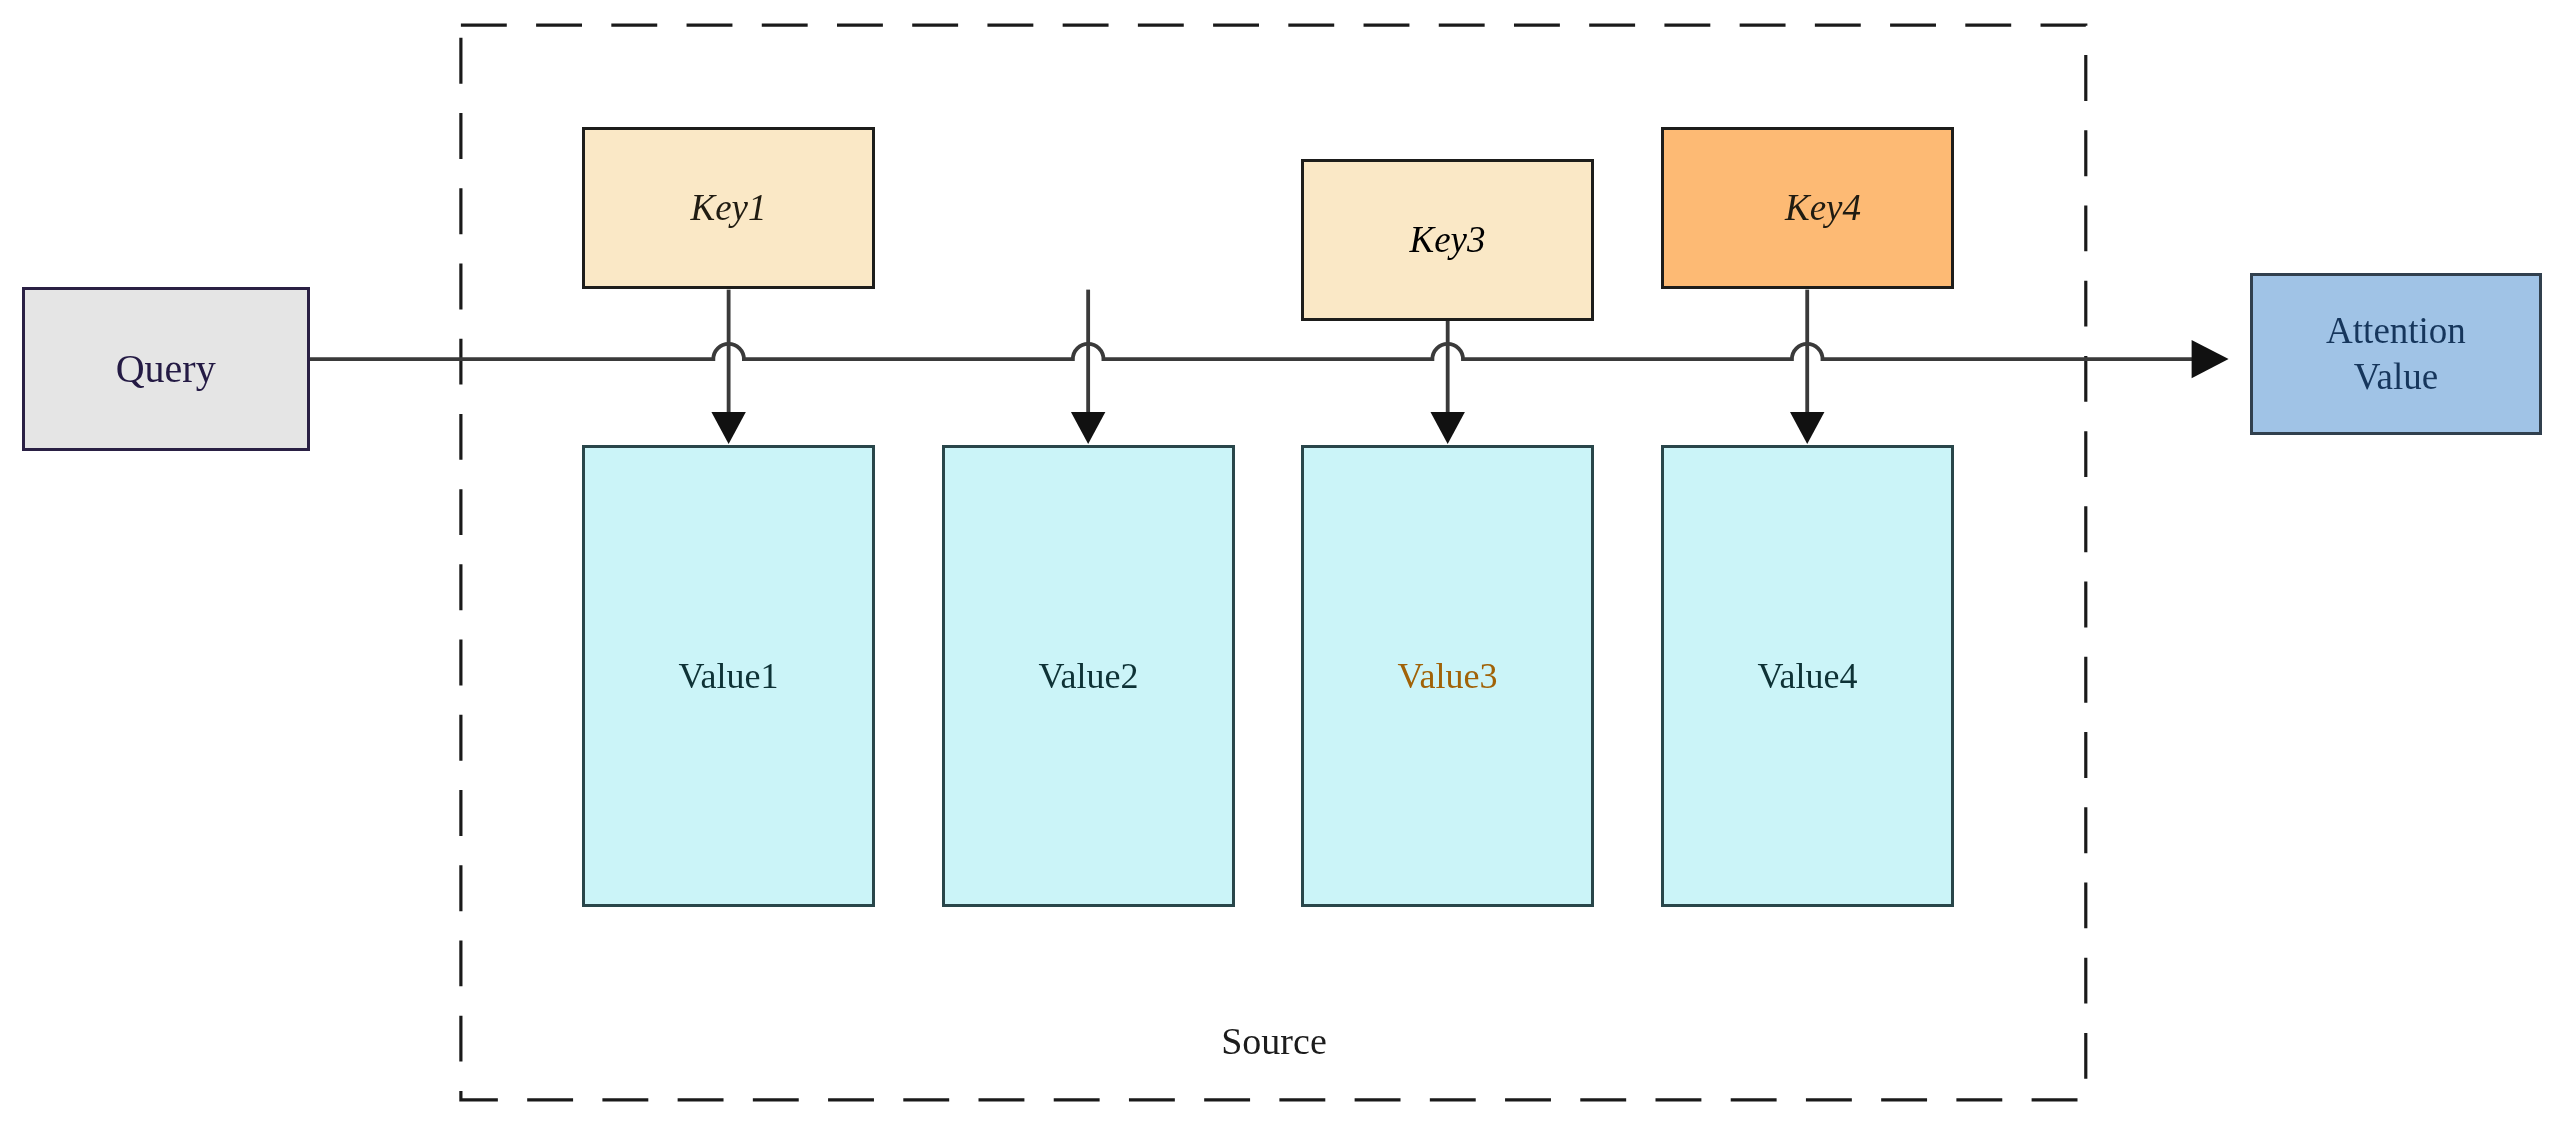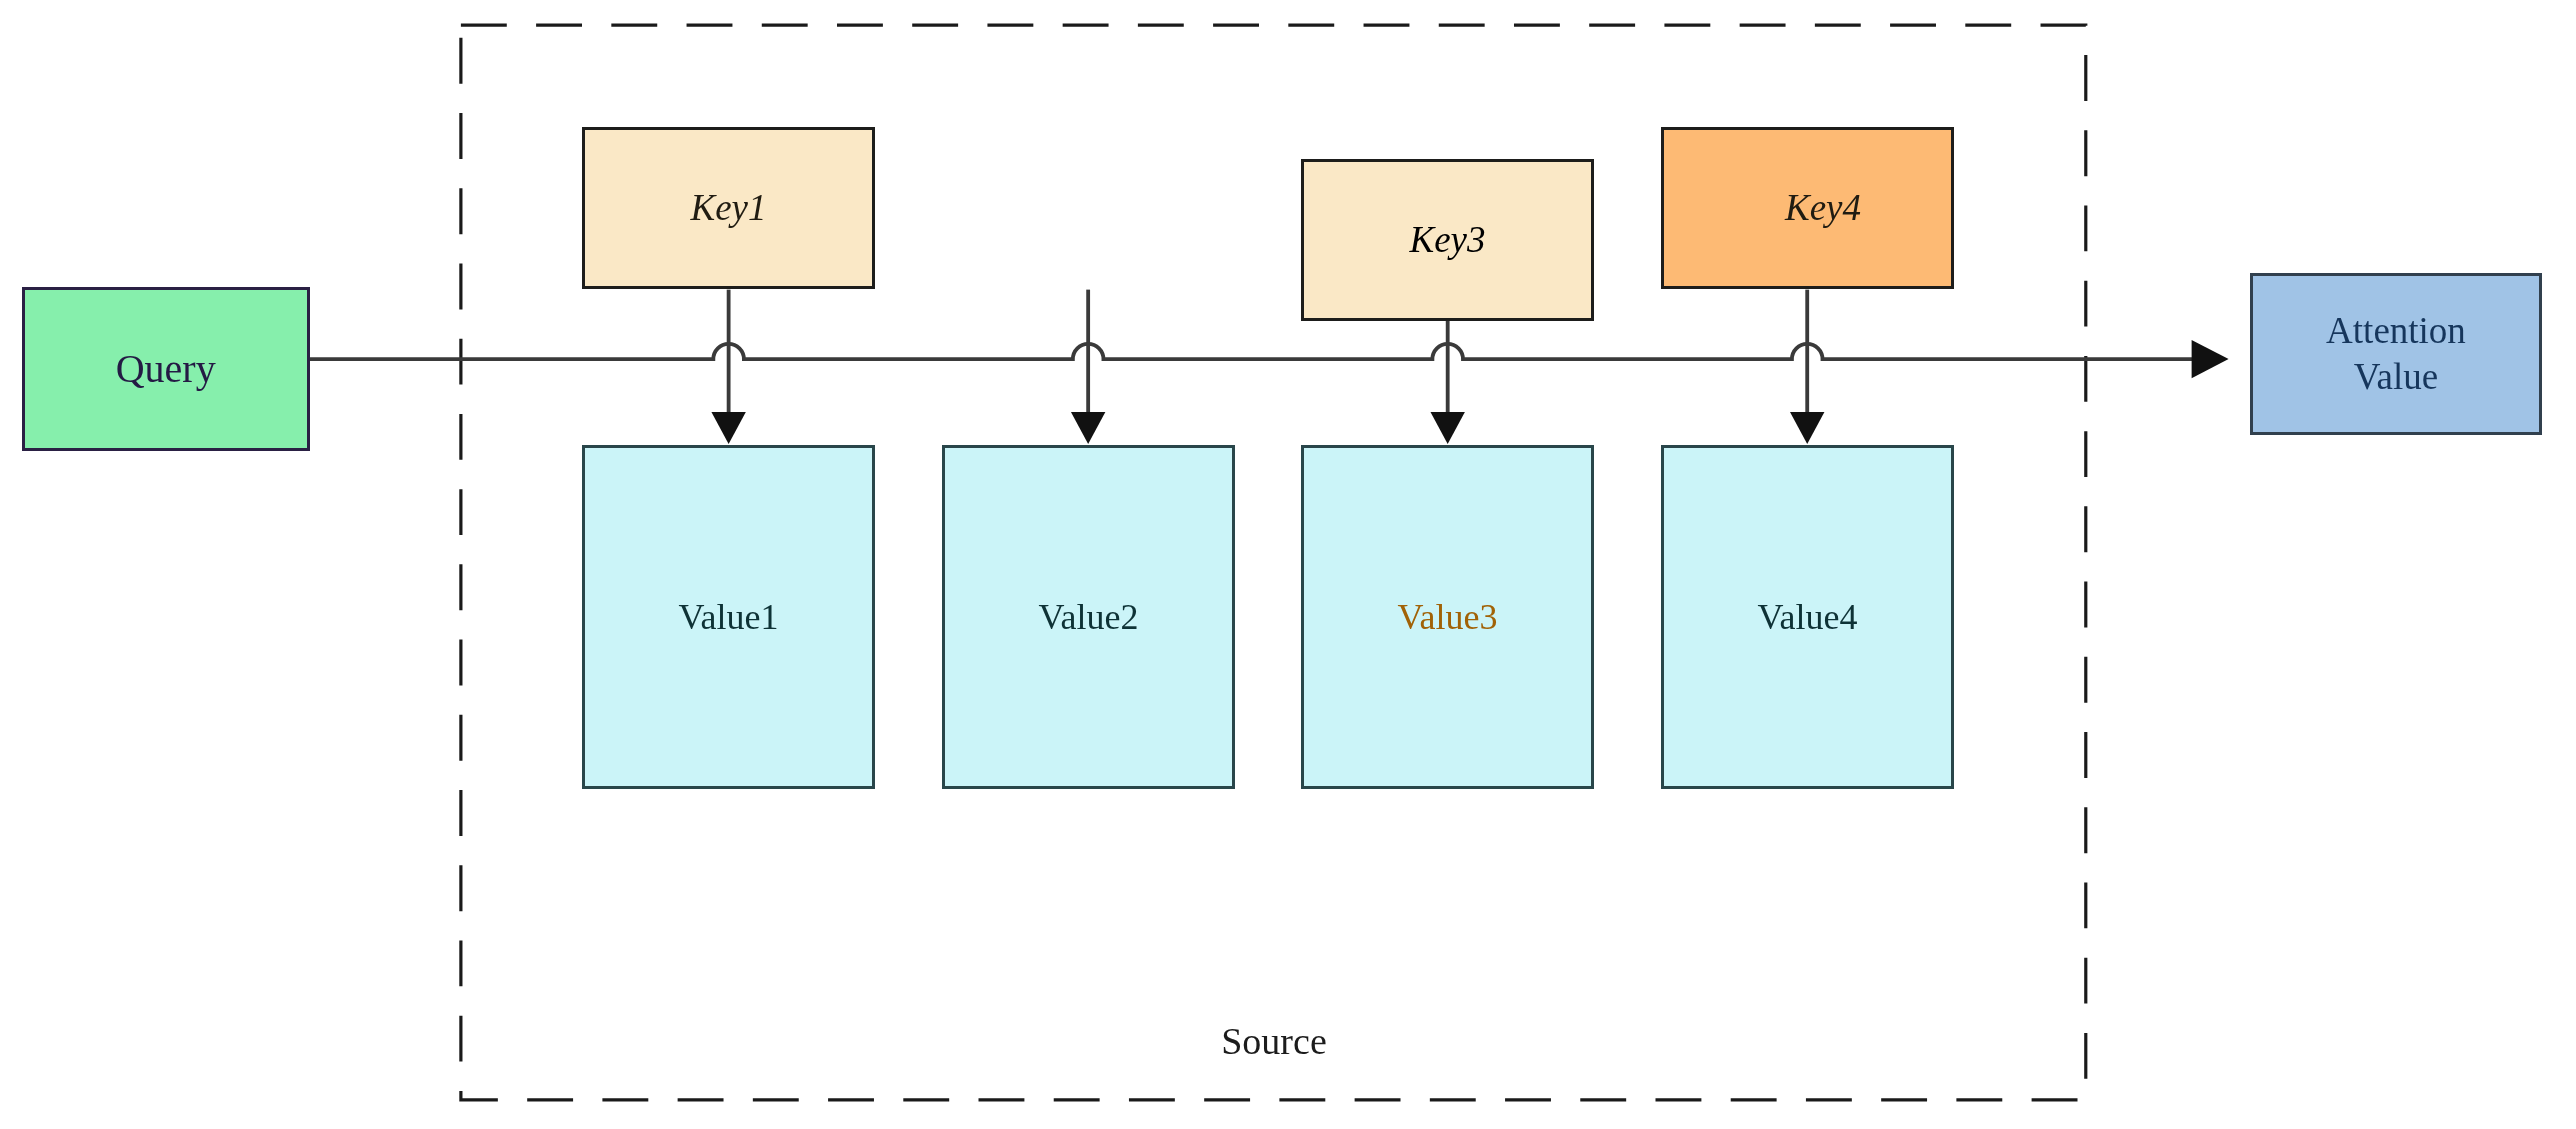--- a/index.html
+++ b/index.html
@@ -27,21 +27,21 @@
     border: 3.8px solid #222;
     box-sizing: border-box;
     display: flex;
     align-items: center;
     justify-content: center;
     text-align: center;
     line-height: 1.25;
   }
   .query-node   { left: 21.7px;  top: 287px; width: 288px; height: 164px; font-size: 40px; }
   .key-node     { top: 127px;  width: 293px; height: 162px; font-size: 37px; font-style: italic; }
-  .value-node   { top: 445px;  width: 293px; height: 344px; font-size: 36px; }
+  .value-node   { top: 445px;  width: 293px; height: 462px; font-size: 36px; }
   .key-1, .value-1 { left: 582px;  }
   .key-2, .value-2 { left: 942px; }
   .key-3, .value-3 { left: 1301px; }
   .key-4, .value-4 { left: 1661px; }
   .attention-node {
     left: 2230px; top: 273px; width: 292px; height: 162px;
     font-size: 37px; white-space: pre-line; margin-left: 20px;
   }
   .source-label {
     position: absolute;
@@ -71,21 +71,21 @@
     <path d="M 1707 454 V 650" fill="none" stroke-width="6" stroke="#3a3a3a"></path>
     <polygon points="1707,696 1680,646 1734,646" fill="#111111"></polygon>
 
     <path d="M 2271 454 V 650" fill="none" stroke-width="6" stroke="#3a3a3a"></path>
     <polygon points="2271,696 2244,646 2298,646" fill="#111111"></polygon>
 
     <path d="M 2835 454 V 650" fill="none" stroke-width="6" stroke="#3a3a3a"></path>
     <polygon points="2835,696 2808,646 2862,646" fill="#111111"></polygon>
   </svg>
 
-  <div class="node query-node" style="background: #86efac; border-color: rgb(42, 32, 68); color: rgb(36, 26, 68);">Query</div>
+  <div class="node query-node" style="background: #e5e5e5; border-color: rgb(42, 32, 68); color: rgb(36, 26, 68);">Query</div>
 
   <div class="node key-node key-1" style="background: rgb(250, 232, 198); border-color: rgb(29, 29, 27); color: rgb(32, 28, 18);">Key1</div>
   <div class="node key-node key-3" style="background: rgb(250, 232, 198); border-color: rgb(29, 29, 27); color: #000000; margin-top: 32px;">Key3</div>
   <div class="node key-node key-4" style="background: #fdba74; border-color: rgb(29, 29, 27); color: rgb(32, 28, 18); padding-left: 31px;">Key4</div>
 
   <div class="node value-node value-1" style="background: rgb(203, 244, 248); border-color: rgb(41, 70, 74); color: rgb(14, 50, 54);">Value1</div>
   <div class="node value-node value-2" style="background: rgb(203, 244, 248); border-color: rgb(41, 70, 74); color: rgb(14, 50, 54);">Value2</div>
   <div class="node value-node value-3" style="background: rgb(203, 244, 248); border-color: rgb(41, 70, 74); color: #a16207;">Value3</div>
   <div class="node value-node value-4" style="background: rgb(203, 244, 248); border-color: rgb(41, 70, 74); color: rgb(14, 50, 54);">Value4</div>
 

